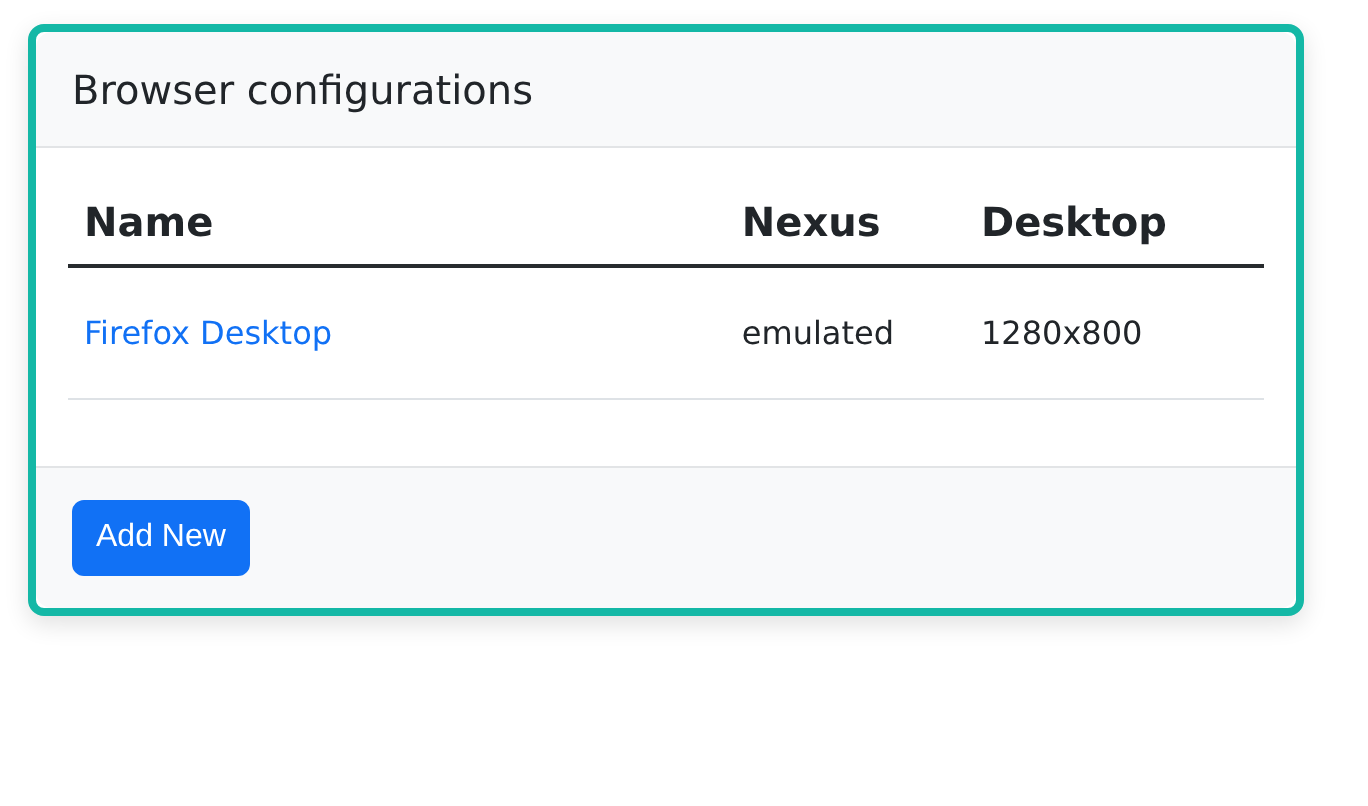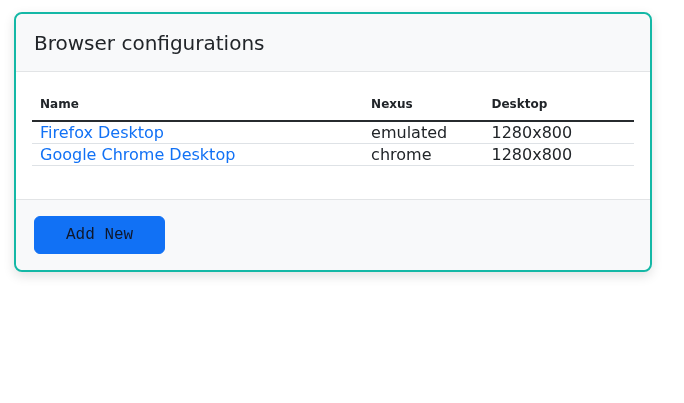--- a/index.html
+++ b/index.html
@@ -9,21 +9,21 @@
     font-family: "DejaVu Sans", "Liberation Sans", sans-serif;
     color: #212529;
     font-size: 16px;
     overflow: hidden;
   }
   .card {
     position: absolute;
     left: 14px; top: 12px;
     width: 638px;
     background: #ffffff;
-    border: 2px solid #14b8a6;
+    border: 4px solid #14b8a6;
     border-radius: 8px;
     box-shadow: 0 4px 12px rgba(0,0,0,0.12);
   }
   .card-header {
     background: #f8f9fa;
     border-bottom: 1px solid #e2e4e6;
     border-radius: 8px 8px 0 0;
     padding: 16px 18px 15px 18px;
   }
   .card-title {
@@ -37,53 +37,53 @@
     background: #ffffff;
   }
   table.config-table {
     width: 100%;
     border-collapse: collapse;
     margin-bottom: 17px;
   }
   table.config-table th {
     text-align: left;
     font-weight: 700;
-    font-size: 12px;
+    font-size: 20px;
     color: #212529;
     padding: 9px 8px;
     border-bottom: 2px solid #272b2e;
   }
   table.config-table td {
     font-size: 16px;
-    padding: 1px 8px;
+    padding: 23px 8px;
     border-bottom: 1px solid #dee2e6;
     color: #212529;
   }
   th.col-name, td.col-name { width: 55%; }
   th.col-type, td.col-type { width: 20%; }
   th.col-config, td.col-config { width: 25%; }
   a.row-link {
     color: #1171f5;
     text-decoration: none;
     cursor: pointer;
   }
   .card-footer {
     background: #f8f9fa;
     border-top: 1px solid #e2e4e6;
     border-radius: 0 0 8px 8px;
     padding: 16px 18px;
   }
   button.btn-primary {
     background: #1171f5;
-    color: #0f172a;
+    color: #ffffff;
     border: 1px solid #1171f5;
     border-radius: 6px;
     font-size: 16px;
-    font-family: Liberation Mono, monospace;
-    padding: 6px 31px;
+    font-family: Liberation Sans, sans-serif;
+    padding: 6px 11px;
     line-height: 24px;
     cursor: pointer;
   }
 </style>
 </head>
 <body>
 
 <div class="card">
 
   <div class="card-header">
@@ -100,27 +100,20 @@
         </tr>
       </thead>
       <tbody>
         <tr>
           <td class="col-name">
             <a class="row-link" href="#">Firefox Desktop</a>
           </td>
           <td class="col-type">emulated</td>
           <td class="col-config">1280x800</td>
         </tr>
-        <tr>
-          <td class="col-name">
-            <a class="row-link" href="#">Google Chrome Desktop</a>
-          </td>
-          <td class="col-type">chrome</td>
-          <td class="col-config">1280x800</td>
-        </tr>
       </tbody>
     </table>
   </div>
 
   <div class="card-footer">
     <button class="btn-primary">Add New</button>
   </div>
 
 </div>
 

